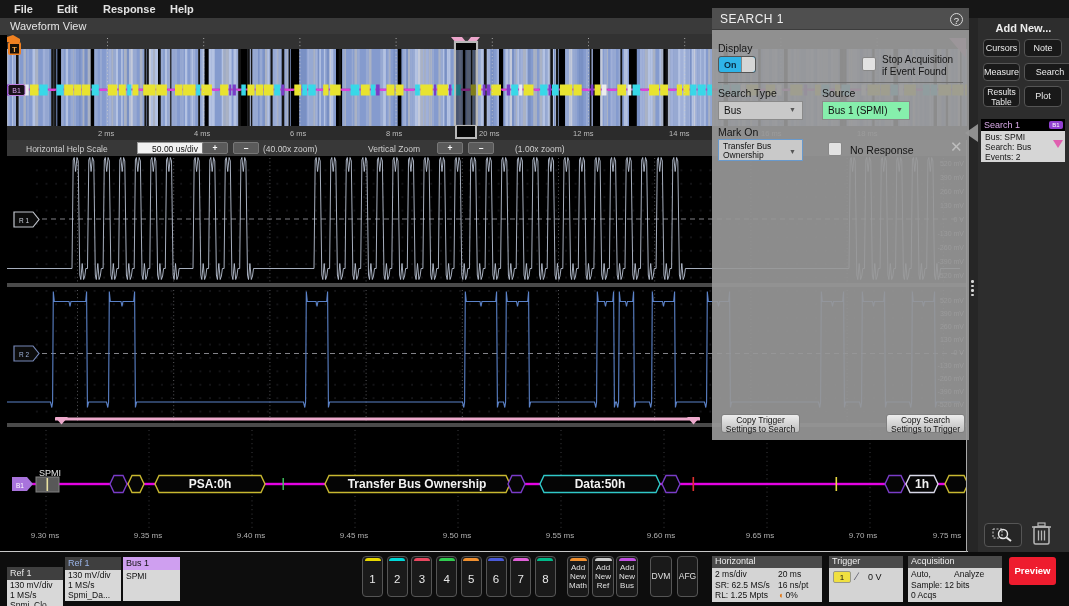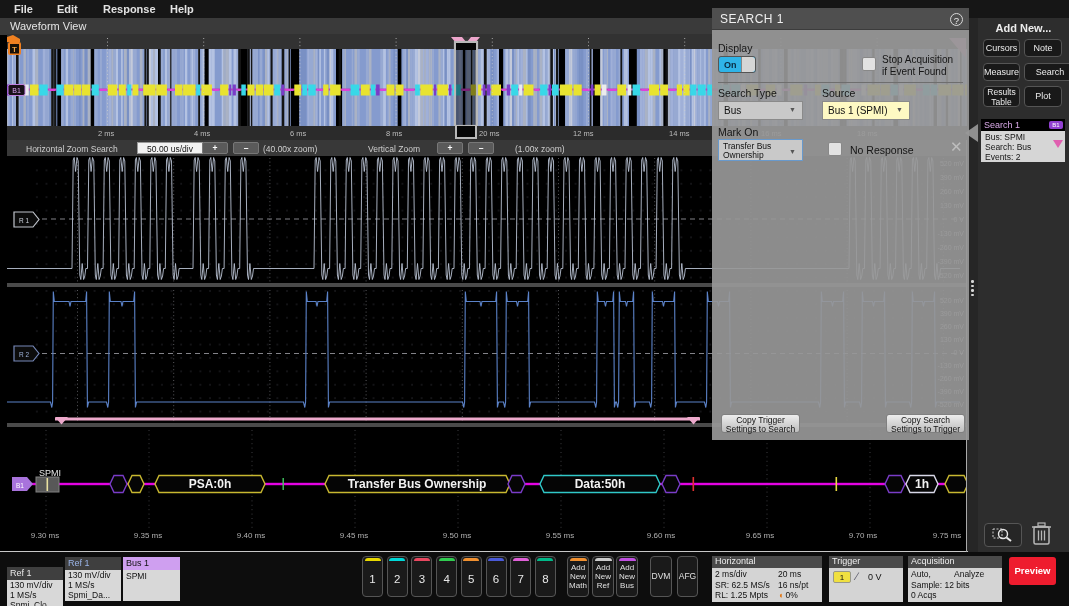--- a/index.html
+++ b/index.html
@@ -535,22 +535,22 @@
 <span class="abs" style="left:472px;top:3px">20 ms</span>
 <span class="abs" style="left:566px;top:3px">12 ms</span>
 <span class="abs" style="left:662px;top:3px">14 ms</span>
 <span class="abs" style="left:754px;top:3px">16 ms</span>
 <span class="abs" style="left:850px;top:3px">18 ms</span>
 </div>
 
 <div class="abs" style="left:455px;top:126px;width:22px;height:13px;background:#060606;border-left:2px solid #b8b8b8;border-right:2px solid #b8b8b8;border-bottom:2px solid #b8b8b8"></div>
 
 <div class="abs" style="left:7px;top:140px;width:960px;height:16px;background:#383838;color:#cfcfcf;font-size:8.5px">
-<span class="abs" style="left:19px;top:3.5px">Horizontal Zoom Search</span>
-<div class="abs" style="left:130px;top:1.5px;width:66px;height:12px;background:#f2f2f2;color:#111;text-align:center;line-height:12px;border:1px solid #999">50.00 us/div</div>
+<span class="abs" style="left:19px;top:3.5px">Horizontal Help Scale</span>
+<div class="abs" style="left:130px;top:1.5px;width:76px;height:12px;background:#f2f2f2;color:#111;text-align:center;line-height:12px;border:1px solid #999">50.00 us/div</div>
 <div class="abs" style="left:195px;top:1.5px;width:26px;height:12px;background:#5a5a5a;border:1px solid #777;border-radius:2px;color:#fff;text-align:center;line-height:11px;font-weight:bold">+</div>
 <div class="abs" style="left:226px;top:1.5px;width:26px;height:12px;background:#5a5a5a;border:1px solid #777;border-radius:2px;color:#fff;text-align:center;line-height:10px;font-weight:bold">–</div>
 <span class="abs" style="left:256px;top:3.5px">(40.00x zoom)</span>
 <span class="abs" style="left:361px;top:3.5px">Vertical Zoom</span>
 <div class="abs" style="left:430px;top:1.5px;width:26px;height:12px;background:#5a5a5a;border:1px solid #777;border-radius:2px;color:#fff;text-align:center;line-height:11px;font-weight:bold">+</div>
 <div class="abs" style="left:461px;top:1.5px;width:26px;height:12px;background:#5a5a5a;border:1px solid #777;border-radius:2px;color:#fff;text-align:center;line-height:10px;font-weight:bold">–</div>
 <span class="abs" style="left:508px;top:3.5px">(1.00x zoom)</span>
 </div>
 
 <svg width="960" height="396" style="position:absolute;left:7px;top:156px">
@@ -719,21 +719,21 @@
   </div>
   <div style="position:absolute;left:150px;top:27px;width:14px;height:14px;background:#e2e2e2;border:1px solid #888;border-radius:2px"></div>
   <div style="position:absolute;left:170px;top:24px;font-size:10px;color:#151515;line-height:11.5px">Stop Acquisition<br>if Event Found</div>
   <div style="position:absolute;left:6px;top:52px;width:245px;height:1px;background:#6e6e6e"></div>
   <span style="position:absolute;left:6px;top:57px;font-size:10.5px;color:#151515">Search Type</span>
   <div style="position:absolute;left:6px;top:71px;width:85px;height:19px;background:#c9c9c9;border:1px solid #8a8a8a;color:#111;font-size:10px">
     <span style="position:absolute;left:5px;top:3px">Bus</span>
           <span style="position:absolute;right:6px;top:4px;font-size:7px;color:#555">▼</span>
         </div>
   <span style="position:absolute;left:110px;top:57px;font-size:10.5px;color:#151515">Source</span>
-  <div style="position:absolute;left:110px;top:71px;width:88px;height:19px;background:#fef9c3;border:1px solid #8a8a8a;color:#111;font-size:10px">
+  <div style="position:absolute;left:110px;top:71px;width:88px;height:19px;background:#86efac;border:1px solid #8a8a8a;color:#111;font-size:10px">
     <span style="position:absolute;left:5px;top:3px">Bus 1 (SPMI)</span>
           <span style="position:absolute;right:6px;top:4px;font-size:7px;color:#555">▼</span>
         </div>
   <span style="position:absolute;left:6px;top:96px;font-size:10.5px;color:#151515">Mark On</span>
   <div style="position:absolute;left:6px;top:109px;width:85px;height:22px;background:#c9c9c9;border:1.5px solid #6899cc;color:#111;font-size:8.5px;line-height:9.5px">
     <span style="position:absolute;left:4px;top:1.5px">Transfer Bus<br>Ownership</span>
           <span style="position:absolute;right:6px;top:7px;font-size:7px;color:#555">▼</span>
         </div>
   <div style="position:absolute;left:116px;top:112px;width:14px;height:14px;background:#e2e2e2;border:1px solid #888;border-radius:2px"></div>
   <span style="position:absolute;left:138px;top:114px;font-size:10.5px;color:#151515">No Response</span>

